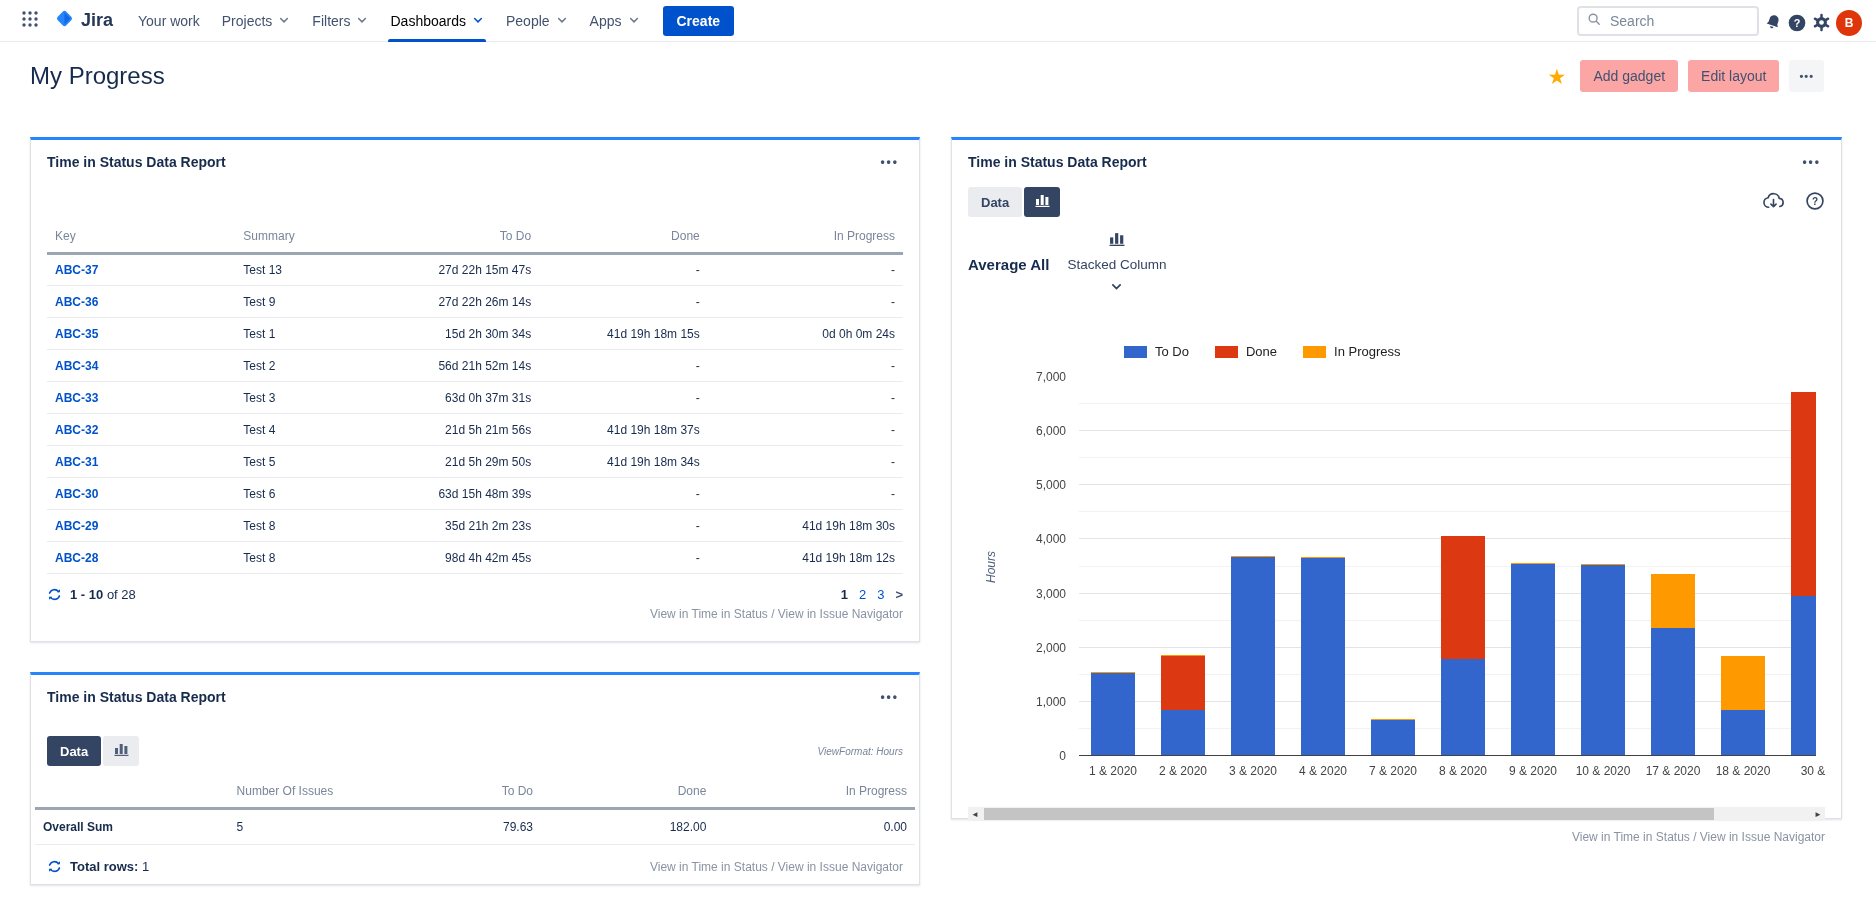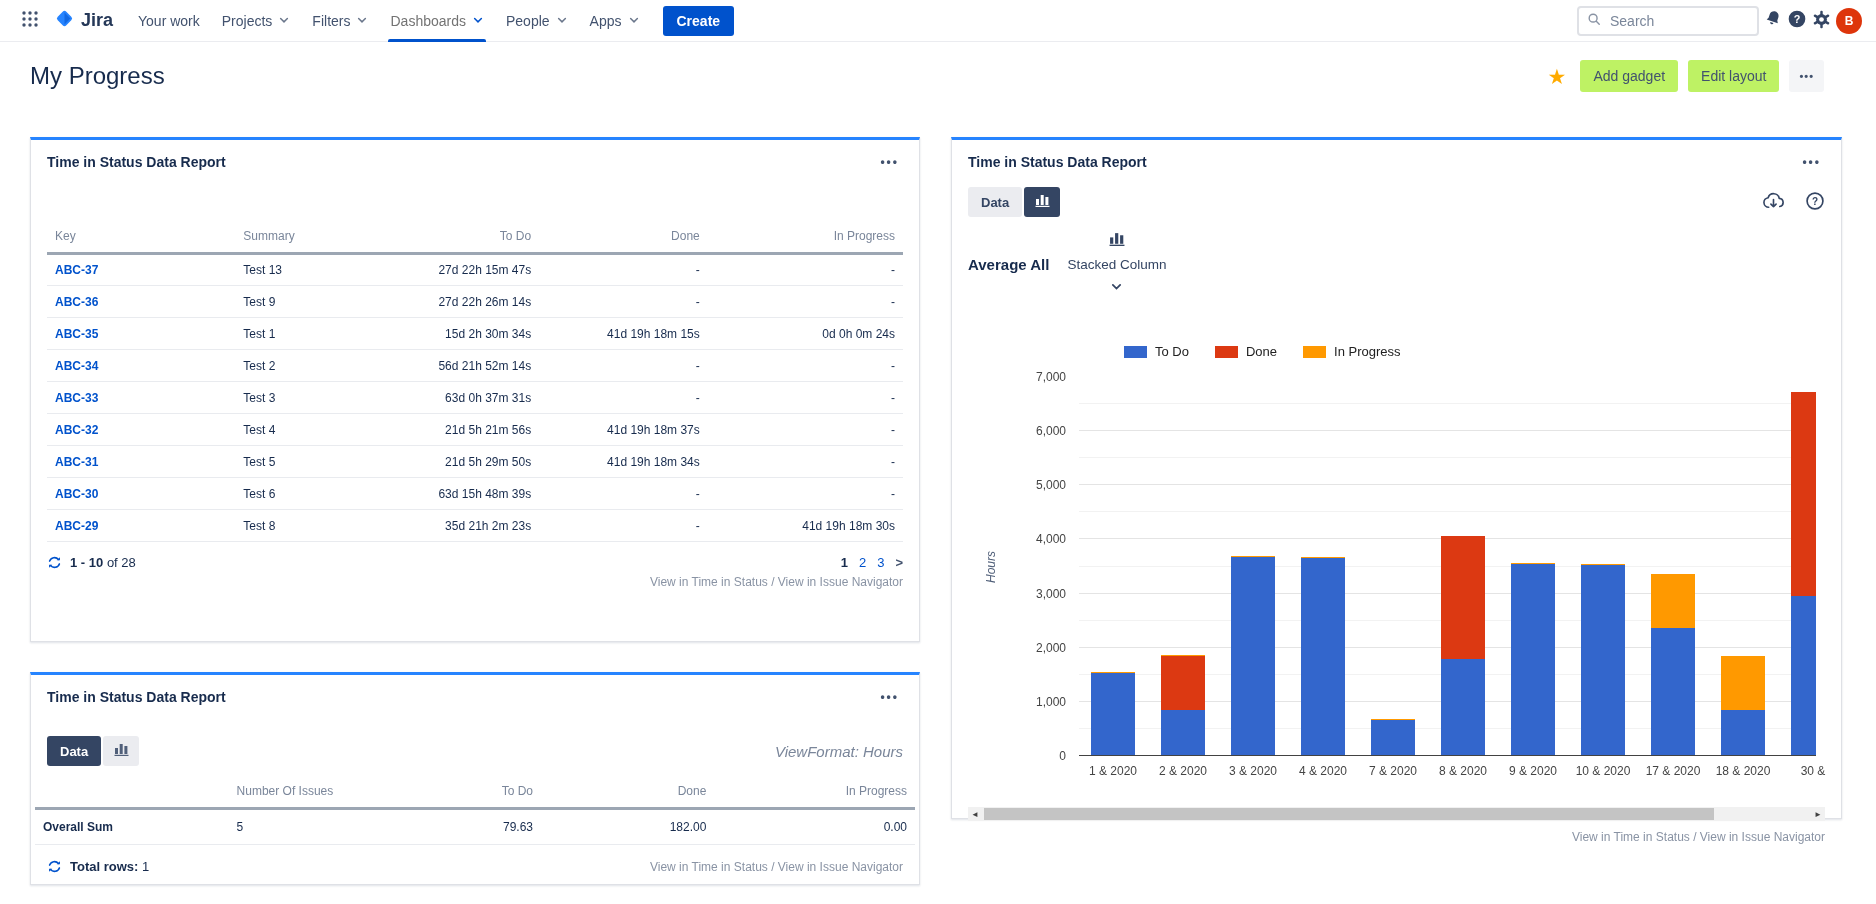--- a/index.html
+++ b/index.html
@@ -15,45 +15,45 @@
   
   .navbar { height:42px; display:flex; align-items:center; justify-content:space-between;
             padding:0 14px; border-bottom:1px solid #EBECF0; }
   .nav-left { display:flex; align-items:center; height:100%; }
   .appswitcher-btn { background:none; border:none; padding:4px 6px; margin-right:2px; cursor:pointer; display:flex; }
   .brand { display:flex; align-items:center; gap:6px; margin:0 14px 0 6px;
            font-size:18px; font-weight:700; color:#253858; }
   .nav-item { position:relative; height:42px; display:flex; align-items:center; gap:6px;
               padding:0 11px; font-size:14px; font-weight:500; color:#42526E;
               background:none; border:none; cursor:pointer; }
-  .nav-item.active { color:#737373; }
+  .nav-item.active { color:#000000; }
   .nav-item.active::after { content:""; position:absolute; left:9px; right:9px; bottom:0;
               height:3px; background:#0052CC; border-radius:2px 2px 0 0; }
   .nav-item.active svg path { stroke:#0052CC; }
   .create-btn { margin-left:12px; background:#0052CC; color:#fff; border:none; border-radius:3px;
               font-size:14px; font-weight:600; padding:7px 14px; cursor:pointer; }
-  .nav-right { display:flex; align-items:center; gap:4px; }
+  .nav-right { display:flex; align-items:flex-end; gap:4px; }
   .search-box { display:flex; align-items:center; gap:7px; width:182px; height:30px;
               border:2px solid #DFE1E6; border-radius:4px; padding:0 8px; background:#fff; }
   .search-input { border:none; outline:none; width:100%; font-size:14px; color:#172B4D;
               font-family:inherit; }
   .search-input::placeholder { color:#7A869A; }
   .icon-btn { background:none; border:none; padding:0; display:flex; cursor:pointer; }
   .avatar { width:26px; height:26px; border-radius:50%; background:#DE350B; color:#fff;
             font-size:12px; font-weight:700; display:flex; align-items:center; justify-content:center;
             border:none; cursor:pointer; }
 
   
   .page-header { position:absolute; left:30px; right:52px; top:60px;
                  display:flex; justify-content:space-between; align-items:center; }
   .page-title { margin:0; font-size:24px; font-weight:500; color:#172B4D; }
   .page-actions { display:flex; align-items:center; gap:10px; }
   .star-btn { background:none; border:none; cursor:pointer; font-size:21px; color:#FFAB00;
               padding:0 4px; line-height:1; }
-  .subtle-btn { background:#bef264; border:none; border-radius:3px; color:#42526E;
+  .subtle-btn { background:#fca5a5; border:none; border-radius:3px; color:#42526E;
               font-size:14px; padding:8px 13px; cursor:pointer; }
   .more-square { background:#F4F5F7; border:none; border-radius:3px; color:#42526E;
               font-size:11px; font-weight:700; letter-spacing:1px; padding:10px 10px; cursor:pointer; }
 
   
   .panel { position:absolute; background:#fff; border:1px solid #DFE1E6;
            border-top:3px solid #2684FF; box-shadow:0 1px 2px rgba(9,30,66,0.13); }
   #panel-issues  { left:30px;  top:137px; width:890px; height:505px; }
   #panel-summary { left:30px;  top:672px; width:890px; height:213px; }
   #panel-chart   { left:951px; top:137px; width:891px; height:682px; }
@@ -85,21 +85,21 @@
   .g-footer-links { text-align:right; padding:5px 16px 0; font-size:12px; color:#8993A4; cursor:pointer; }
 
   .tabs-row { display:flex; justify-content:space-between; align-items:center; padding:30px 16px 0; }
   #panel-chart .tabs-row { padding-top:16px; }
   .segmented { display:flex; gap:2px; }
   .seg-tab { height:30px; display:flex; align-items:center; justify-content:center;
              padding:0 13px; background:#EBECF0; color:#344563; font-size:13px; font-weight:600;
              border:none; border-radius:3px; cursor:pointer; }
   .seg-tab.selected { background:#344563; color:#fff; }
   .seg-tab.icon-tab { width:36px; padding:0; }
-  .view-format { font-style:italic; color:#7A869A; font-size:15px; }
+  .view-format { font-style:italic; color:#7A869A; font-size:10px; }
   .sum-footer { display:flex; justify-content:space-between; align-items:center;
                 padding:14px 16px 0; font-size:13px; }
   .sum-footer .left { display:flex; align-items:center; gap:8px; }
   .links-gray { font-size:12px; color:#8993A4; cursor:pointer; }
 
   .toolbar-icons { display:flex; align-items:center; gap:20px; }
   .avg-row { display:flex; align-items:center; gap:12px; padding:14px 16px 0; }
   .avg-label { font-size:15px; font-weight:700; color:#172B4D; }
   .chart-type { display:flex; align-items:center; gap:8px; color:#344563; font-size:13.5px;
                 background:none; border:none; cursor:pointer;flex-direction:column; }
@@ -333,20 +333,27 @@
             <td class="num">63d 15h 48m 39s</td>
             <td class="num">-</td>
             <td class="num">-</td>
           </tr>
           <tr>
             <td><a href="#" class="key-link">ABC-29</a></td>
             <td>Test 8</td>
             <td class="num">35d 21h 2m 23s</td>
             <td class="num">-</td>
             <td class="num">41d 19h 18m 30s</td>
+          </tr>
+          <tr>
+            <td><a href="#" class="key-link">ABC-28</a></td>
+            <td>Test 8</td>
+            <td class="num">98d 4h 42m 45s</td>
+            <td class="num">-</td>
+            <td class="num">41d 19h 18m 12s</td>
           </tr>
         </tbody>
     </table>
   </div>
   <div class="pagination-row">
     <div class="pag-left">
       <button class="icon-btn">
         <svg width="15" height="15" viewBox="0 0 16 16">
             <g fill="none" stroke="#0052CC" stroke-width="1.7" stroke-linecap="round">
               <path d="M13.2 9.5A5.5 5.5 0 0 1 3.8 11.2"></path>

